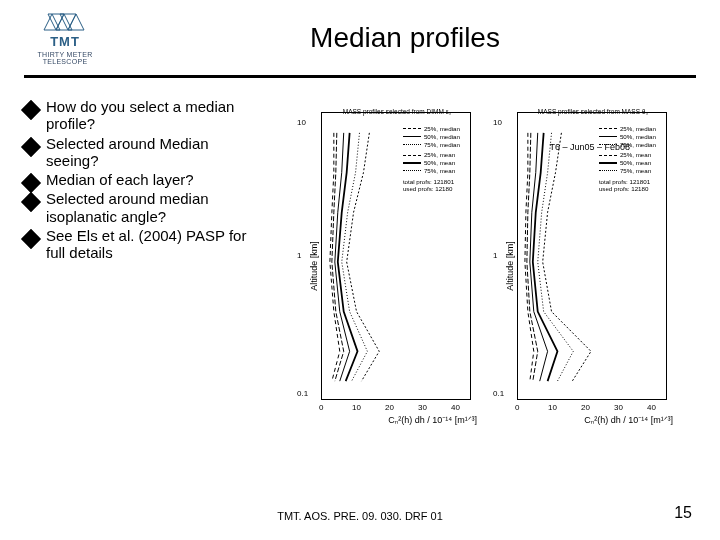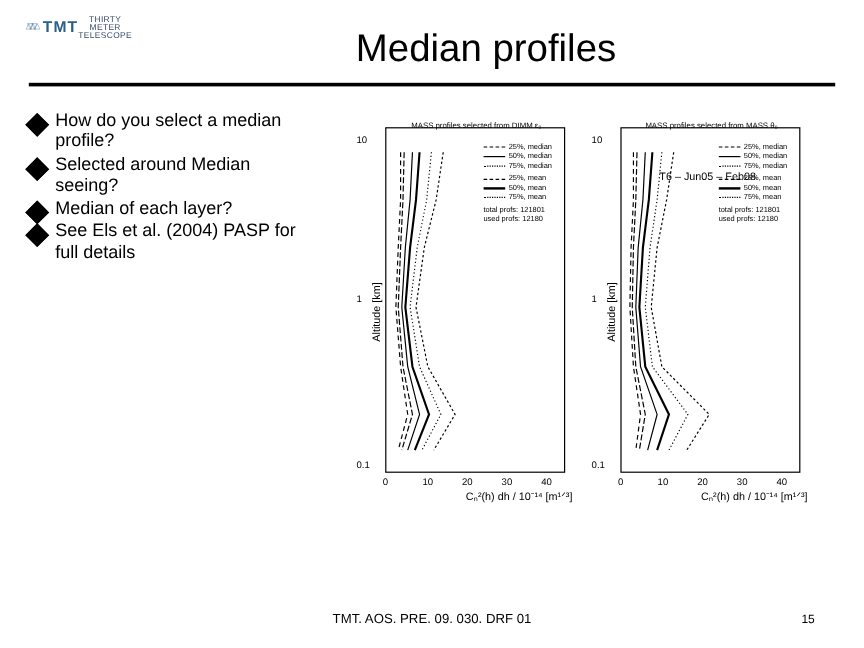--- a/index.html
+++ b/index.html
@@ -1,22 +1,22 @@
 <!DOCTYPE html>
 <html><head>
 <meta charset="utf-8">
 <style>
   * { box-sizing: border-box; margin: 0; padding: 0; }
   html, body { width: 720px; height: 540px; font-family: Arial, Helvetica, sans-serif; background: #fff; color: #000; }
   .slide { position: relative; width: 720px; height: 540px; }
   .header { display: flex; align-items: flex-start; padding: 10px 20px 0 20px; }
-  .logo { display: flex; flex-direction: row; align-items: center; width: 90px; }
+  .logo { display: flex; flex-direction: column; align-items: center; width: 90px; }
   .logo svg { display: block; }
   .logo-text { font-size: 7px; letter-spacing: 0.3px; color: #364a66; margin-top: 2px; text-align: center; }
-  .title { flex: 1; text-align: center; font-size: 32px; font-weight: 400; padding-top: 12px; }
+  .title { flex: 1; text-align: center; font-size: 28px; font-weight: 400; padding-top: 12px; }
   .rule { margin: 10px 24px 0 24px; border: none; border-top: 3px solid #000; }
   .body { display: flex; padding: 20px 24px 0 24px; }
   .bullets { width: 240px; font-size: 15px; line-height: 1.15; }
   .bullets ul { list-style: none; }
   .bullets li { position: relative; padding-left: 22px; margin-bottom: 2px; }
   .bullets li::before {
     content: "";
     position: absolute;
     left: 0; top: 5px;
     width: 12px; height: 12px;
@@ -39,21 +39,21 @@
   .xaxis-label { position: absolute; bottom: 0; left: 0; right: 0; text-align: right; font-size: 9px; }
   .ytick { position: absolute; left: 10px; font-size: 8px; }
   .xtick { position: absolute; bottom: 14px; font-size: 8px; }
   .legend { position: absolute; top: 12px; right: 10px; font-size: 6.2px; line-height: 1.25; text-align: left; }
   .legend-row { display: flex; align-items: center; gap: 3px; }
   .legend-swatch { width: 18px; height: 0; border-top: 1px solid #000; }
   .legend-swatch.dash { border-top-style: dashed; }
   .legend-swatch.dot { border-top-style: dotted; }
   .legend-swatch.thick { border-top-width: 2px; }
   .footer { position: absolute; bottom: 18px; left: 0; right: 0; display: flex; justify-content: center; font-size: 11px; }
-  .pagenum { position: absolute; right: 41px; bottom: 18px; font-size: 10px; }
+  .pagenum { position: absolute; right: 28px; bottom: 18px; font-size: 16px; }
   svg.curves { position: absolute; inset: 0; width: 100%; height: 100%; }
 </style>
 </head>
 <body>
 
 <div class="slide">
 
   <div class="header">
     <div class="logo">
       <svg width="54" height="24" viewBox="0 0 54 24">
@@ -73,20 +73,21 @@
 
   <hr class="rule">
 
   <div class="body">
 
     <div class="bullets">
       <ul>
         <li>How do you select a median profile?</li>
         <li>Selected around Median seeing?</li>
         <li>Median of each layer?</li>
+        <li>Selected around median isoplanatic angle?</li>
         <li>See Els et al. (2004) PASP for full details</li>
       </ul>
     </div>
 
     <div class="plots">
       <div style="position:absolute; top:118px; right:90px; font-size:9px;margin-top:24px;">T6 – Jun05 – Feb08</div>
 
       <div class="plot">
         <div style="position:absolute;top:2px;left:36px;right:6px;font-size:6.5px;text-align:center">MASS profiles selected from DIMM ε₀</div>
         <div class="yaxis-label">Altitude [km]</div>

